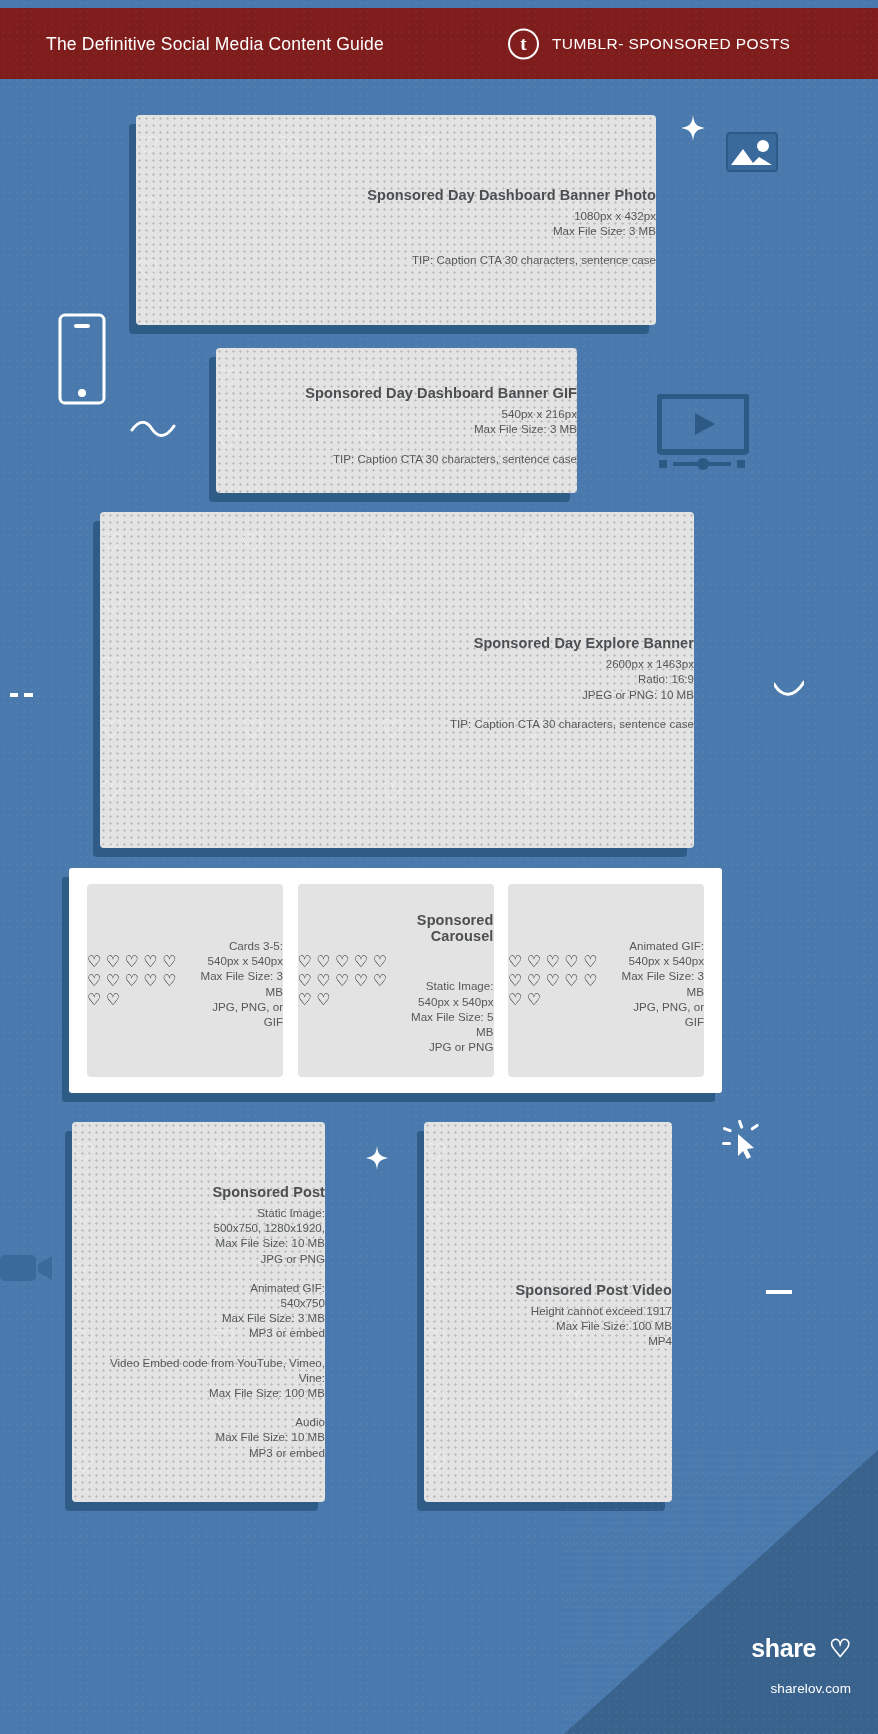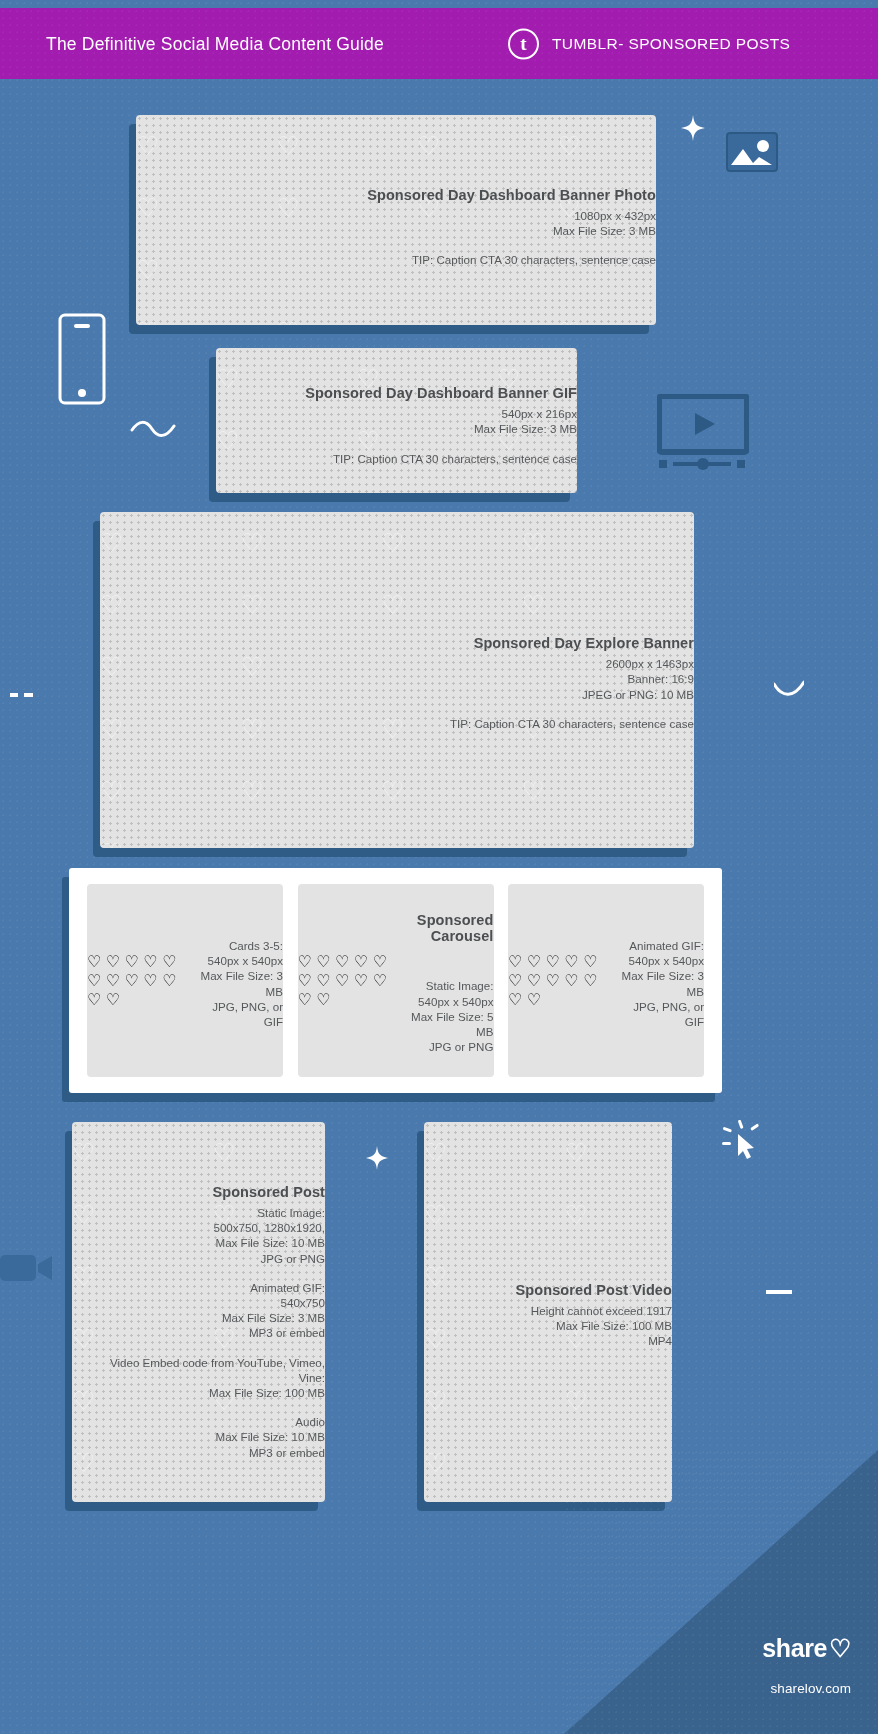--- a/index.html
+++ b/index.html
@@ -30,21 +30,21 @@
     background-size: 7px 7px;
     pointer-events: none;
   }
 
   
   .header {
     position: absolute;
     top: 8px; left: 0;
     width: 878px;
     height: 71px;
-    background: #a21caf;
+    background: #7f1d1d;
     display: flex;
     align-items: center;
     z-index: 5;
   }
   .header .dots-bg { opacity: .85; }
 
   .header-title {
     position: absolute;
     left: 46px;
     top: 50%;
@@ -240,21 +240,21 @@
     color: #ffffff;
   }
   .footer-logo-main {
     font-size: 25px;
     font-weight: bold;
     letter-spacing: -0.4px;
     line-height: 1;
     display: flex;
     align-items: center;
     justify-content: space-between;
-    gap: 2px;
+    gap: 13px;
   }
   .footer-logo-url {
     font-size: 13.5px;
     margin-top: 20px;
     letter-spacing: .1px;
   }
 </style>
 </head>
 <body>
 
@@ -303,21 +303,21 @@
     <div class="card-dots"></div>
     <div class="watermarks">♡ ♡ ♡ ♡ ♡ ♡ ♡ ♡ ♡ ♡
 ♡ ♡ ♡ ♡ ♡ ♡ ♡ ♡ ♡ ♡
 ♡ ♡ ♡ ♡ ♡ ♡ ♡ ♡ ♡ ♡
 ♡ ♡ ♡ ♡ ♡ ♡ ♡ ♡ ♡ ♡
 ♡ ♡ ♡ ♡ ♡ ♡ ♡ ♡ ♡ ♡
 ♡ ♡ ♡ ♡ ♡ ♡ ♡ ♡ ♡ ♡</div>
     <div class="card-content">
       <div class="card-title">Sponsored Day Explore Banner</div>
       <div class="card-line">2600px x 1463px</div>
-      <div class="card-line">Banner: 16:9</div>
+      <div class="card-line">Ratio: 16:9</div>
       <div class="card-line">JPEG or PNG: 10 MB</div>
       <div class="card-gap"></div>
       <div class="card-line">TIP: Caption CTA 30 characters, sentence case</div>
     </div>
   </div>
 
   <div id="carousel-wrap">
 
     <div class="carousel-card">
       <div class="card-dots"></div>

